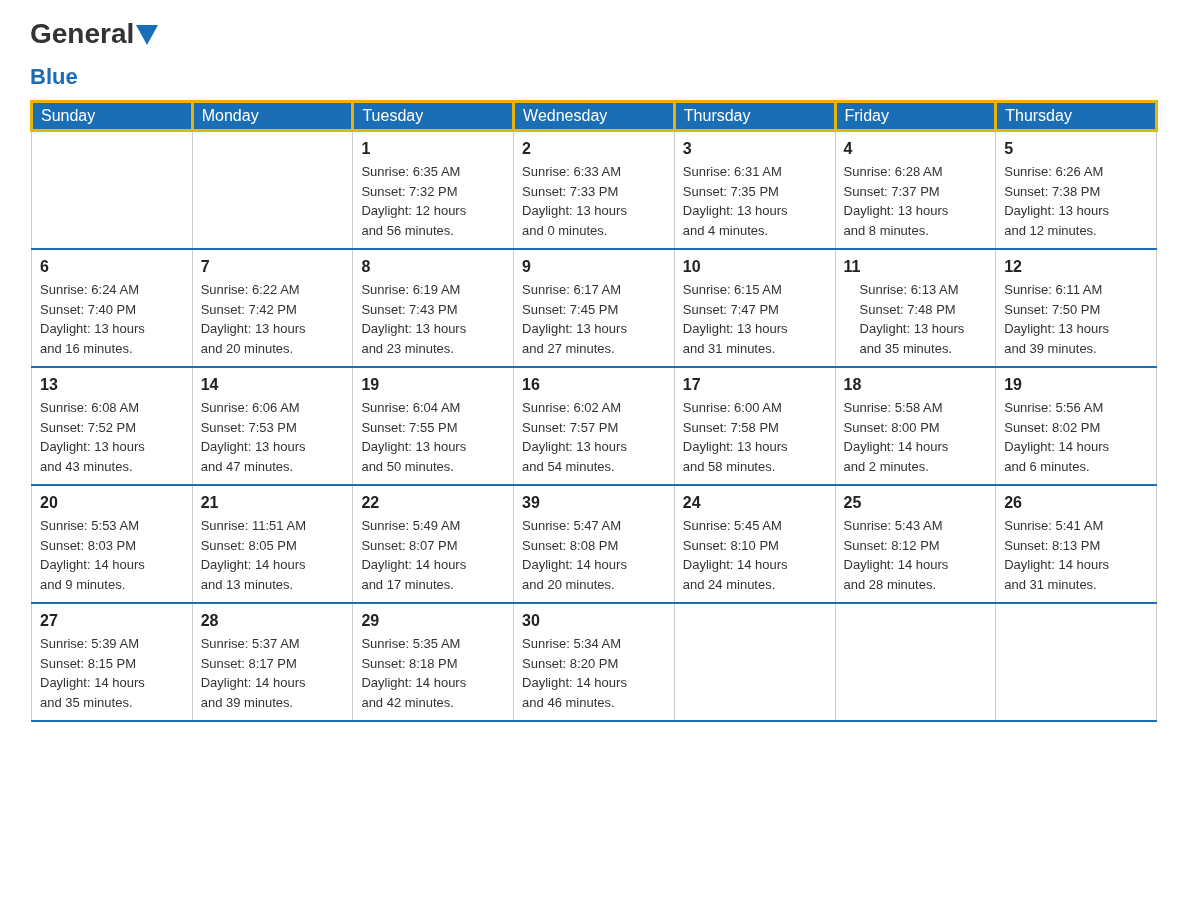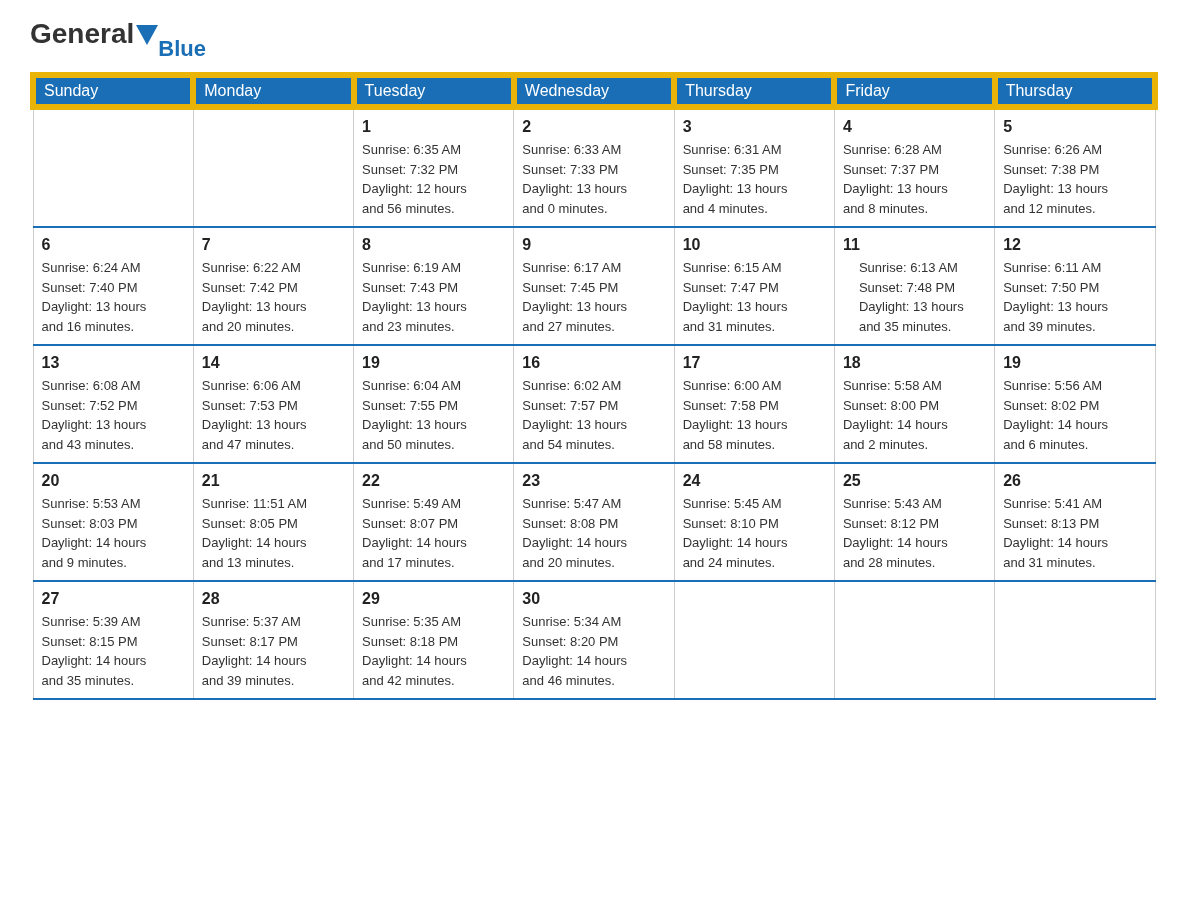--- a/index.html
+++ b/index.html
@@ -11,21 +11,21 @@
       min-height: 918px;
     }
     .header {
       display: flex;
       justify-content: space-between;
       align-items: flex-start;
       margin-bottom: 10px;
     }
     .logo {
       display: flex;
-      flex-direction: row;
+      flex-direction: column;
       align-items: flex-start;
     }
     .logo-text {
       font-size: 28px;
       font-weight: bold;
       color: #333;
       line-height: 1;
     }
     .logo-line2 {
       font-size: 22px;
@@ -52,21 +52,21 @@
       border-collapse: collapse;
       margin-top: 10px;
     }
     thead th {
       background-color: #1a6eb5;
       color: #fff;
       padding: 4px 8px;
       font-size: 16px;
       font-weight: normal;
       text-align: left;
-      border: 6px solid #eab308;
+      border: 3px solid #eab308;
     }
     tbody td {
       vertical-align: top;
       padding: 8px 8px;
       border: 1px solid #ccc;
       font-size: 13.5px;
       color: #222;
       width: 14.28%;
       min-height: 100px;
     }
@@ -269,21 +269,21 @@
 and 13 minutes.</div>
         </td>
         <td>
           <span class="day-num">22</span>
           <div class="day-info" style="white-space: pre-line;">Sunrise: 5:49 AM
 Sunset: 8:07 PM
 Daylight: 14 hours
 and 17 minutes.</div>
         </td>
         <td>
-          <span class="day-num">23</span>
+          <span class="day-num">39</span>
           <div class="day-info" style="white-space: pre-line;">Sunrise: 5:47 AM
 Sunset: 8:08 PM
 Daylight: 14 hours
 and 20 minutes.</div>
         </td>
         <td>
           <span class="day-num">24</span>
           <div class="day-info" style="white-space: pre-line;">Sunrise: 5:45 AM
 Sunset: 8:10 PM
 Daylight: 14 hours

